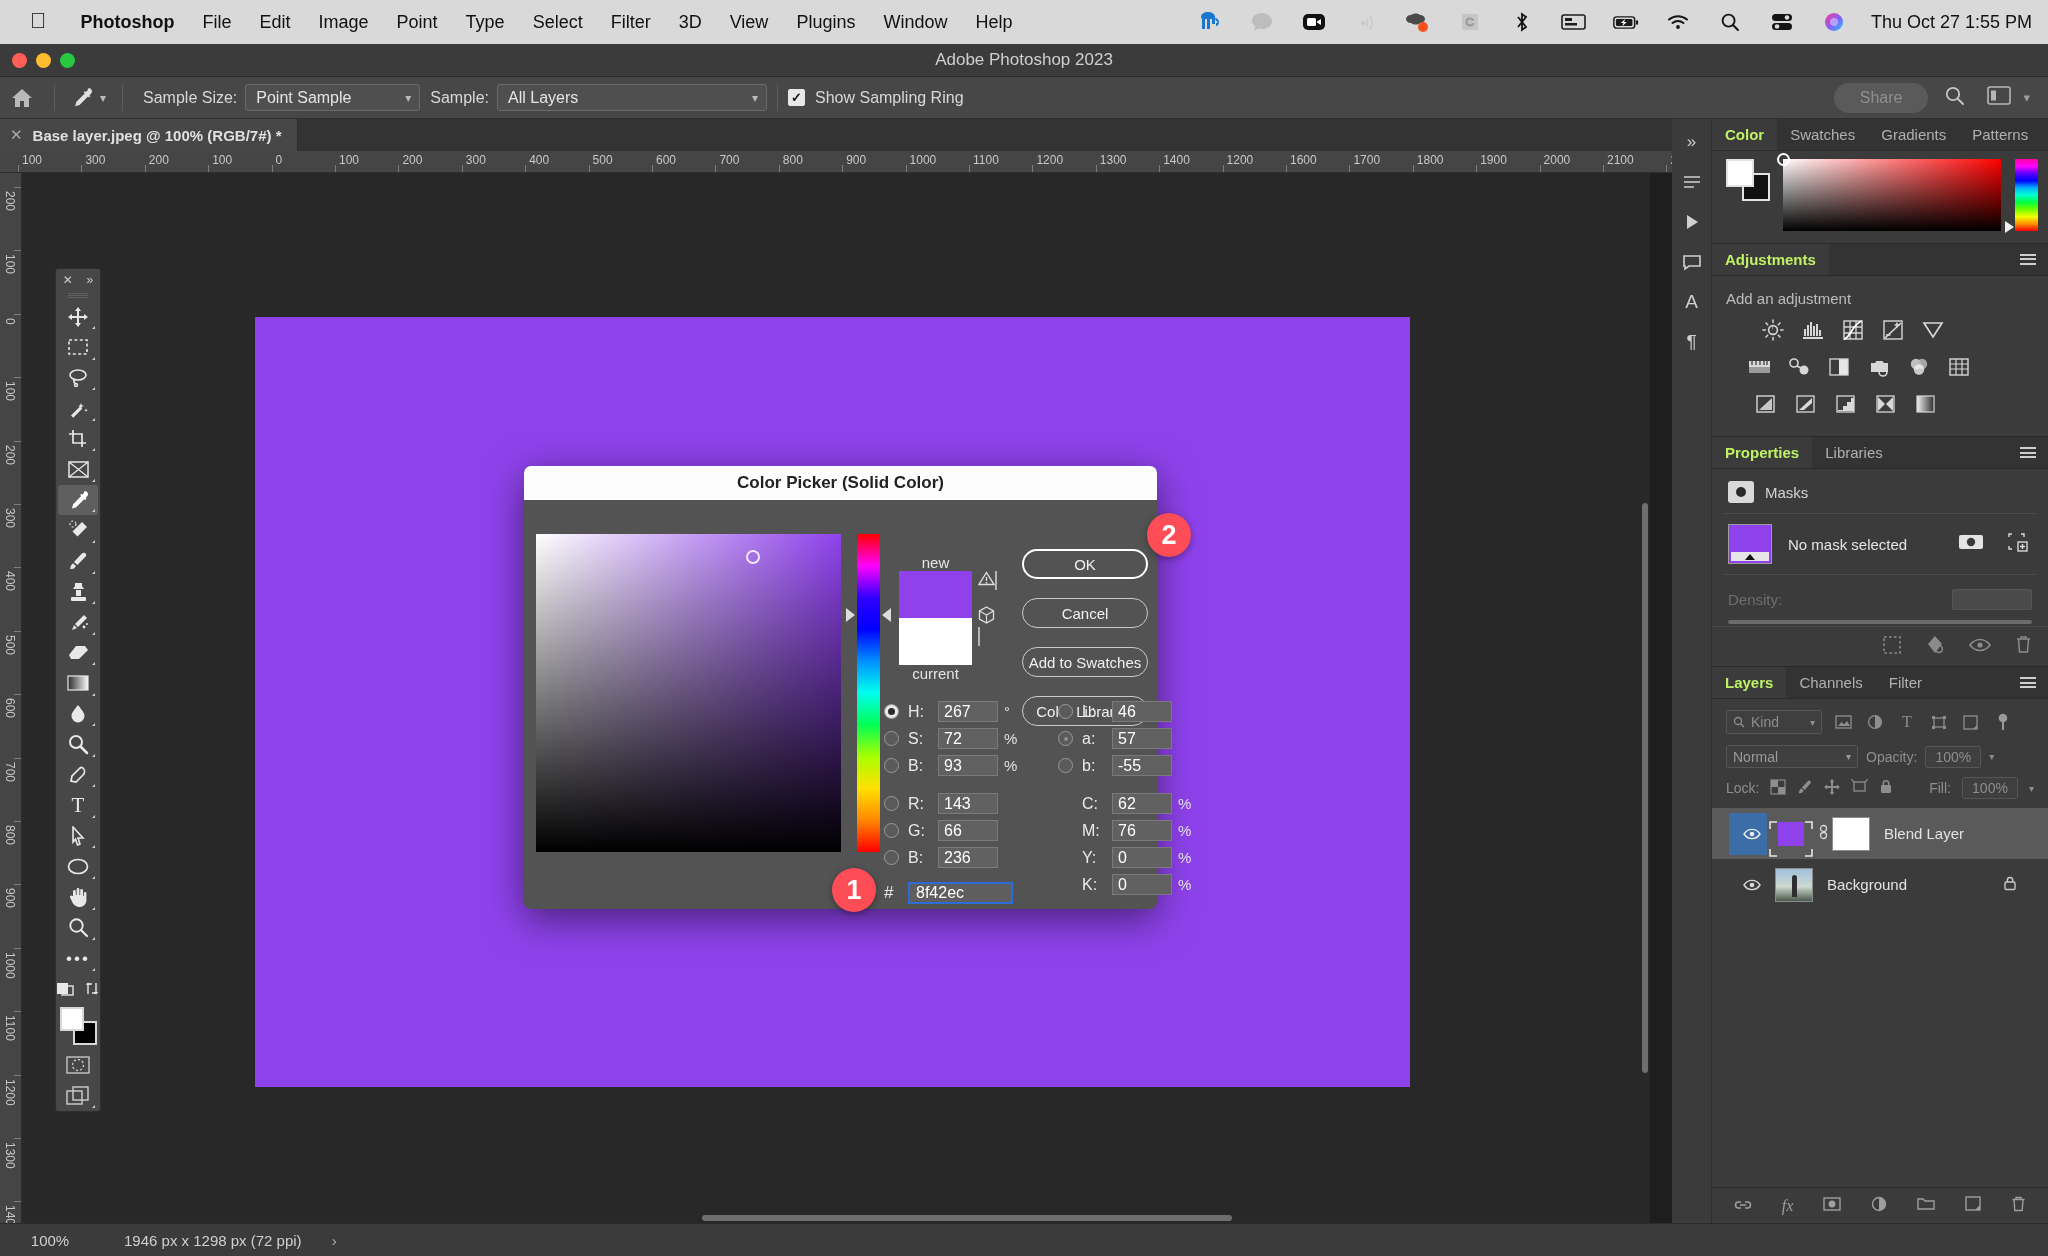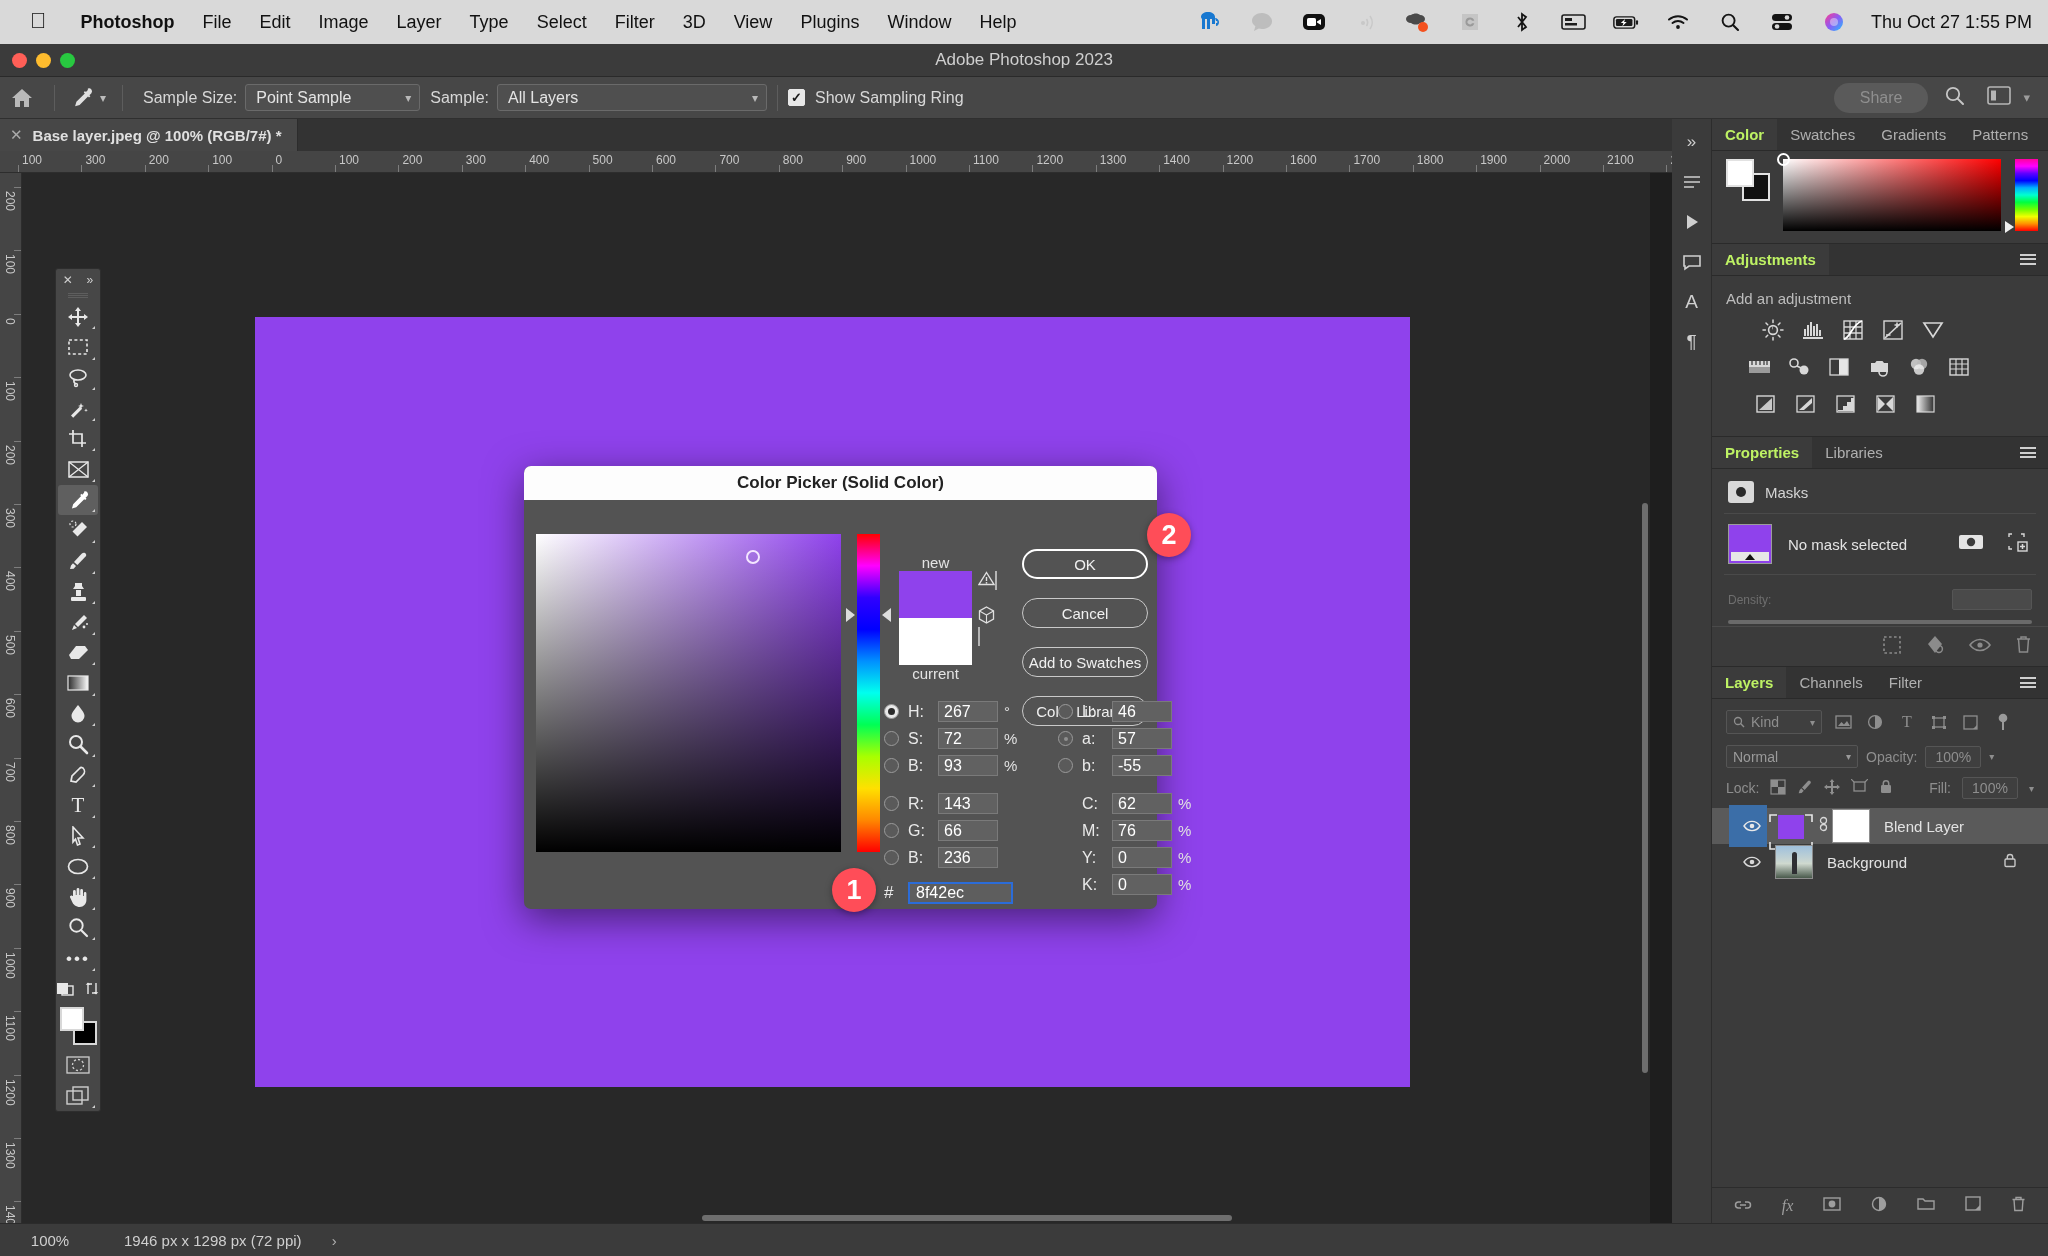--- a/index.html
+++ b/index.html
@@ -159,37 +159,37 @@
     display:flex; align-items:center; justify-content:center; }
   .masksIco i { width:10px; height:10px; border-radius:50%; background:#2a2a2a; display:block; }
   .maskRow { display:flex; align-items:center; gap:16px; padding:10px 4px;
     border-top:1px solid #4a4a4a; border-bottom:1px solid #4a4a4a; }
   .maskThumb { width:44px; height:40px; background:#8f42ec; border:1px solid #9c9c9c; position:relative; }
   .maskThumb .bar { position:absolute; left:2px; right:2px; bottom:2px; height:9px; background:#e6e6e6; }
   .maskThumb .tri { position:absolute; left:50%; bottom:3px; margin-left:-5px; width:0;height:0;
     border-left:5px solid transparent;border-right:5px solid transparent;border-bottom:6px solid #111; }
   .sliderRow { padding:14px 4px 2px 4px; }
   .sliderRow .top { display:flex; align-items:center; justify-content:space-between; }
-  .sliderRow .lb { font-size:12px; color:#6e6e6e; }
+  .sliderRow .lb { font-size:15px; color:#6e6e6e; }
   .numBox { width:80px; height:21px; background:#4a4a4a; border:1px solid #555; border-radius:2px; }
   .track { height:4px; background:#6a6a6a; border-radius:2px; margin-top:10px; }
   .propFoot { display:flex; align-items:center; justify-content:flex-end; gap:24px;
     padding:8px 16px; border-top:1px solid #4a4a4a; color:#8b8b8b; }
   
   .filterRow { display:flex; align-items:center; gap:10px; padding:7px 4px; }
   .kindSel { width:96px; height:24px; background:#3f3f3f; border:1px solid #555; border-radius:2px;
     display:flex; align-items:center; gap:6px; padding:0 6px; font-size:14px; color:#8e8e8e; }
   .fIc { width:22px; height:22px; display:flex; align-items:center; justify-content:center; color:#8e8e8e; font-size:14px; }
   .blendRow { display:flex; align-items:center; gap:8px; padding:4px 4px; font-size:14px; color:#8e8e8e; }
   .blendSel { width:132px; height:23px; background:#3f3f3f; border:1px solid #555; border-radius:2px;
     display:flex; align-items:center; justify-content:space-between; padding:0 6px; font-size:14px; color:#9a9a9a;}
   .opBox { width:56px; height:22px; background:#3f3f3f; border:1px solid #555; border-radius:2px;
     display:flex;align-items:center;justify-content:center; font-size:14px; color:#8e8e8e;}
   .lockRow { display:flex; align-items:center; gap:11px; padding:5px 4px; font-size:14px; color:#8e8e8e; }
-  .layerItem { display:flex; align-items:center; gap:0; height:36px; padding:0 25px; }
+  .layerItem { display:flex; align-items:center; gap:0; height:51px; padding:0 25px; }
   .layerItem.sel { background:#5a5a5a; }
   .eyeCol { width:30px; display:flex; align-items:center; justify-content:center; }
   .eyeCol.hl { background:#3b6ea8; height:42px; margin-left:-8px; padding-left:8px; width:38px; }
   .lthumb { width:38px; height:34px; border:1px solid #8d8d8d; }
   .layerName { margin-left:14px; font-size:15px; color:#e2e2e2; }
   
   #statusbar {
     position:absolute; left:0; top:1223px; width:2048px; height:33px;
     background:#3b3b3b; display:flex; align-items:center; font-size:15px; color:#cfcfcf;
     border-top:1px solid #2b2b2b;
@@ -264,21 +264,21 @@
 </style>
 </head>
 <body>
 
 <div id="macbar">
   <span class="apple"></span>
   <span class="mi bold">Photoshop</span>
   <span class="mi">File</span>
   <span class="mi">Edit</span>
   <span class="mi">Image</span>
-  <span class="mi">Layer</span>
+  <span class="mi">Point</span>
   <span class="mi">Type</span>
   <span class="mi">Select</span>
   <span class="mi">Filter</span>
   <span class="mi">3D</span>
   <span class="mi">View</span>
   <span class="mi">Plugins</span>
   <span class="mi">Window</span>
   <span class="mi">Help</span>
   <span class="spacer"></span>
   <span class="tray">

